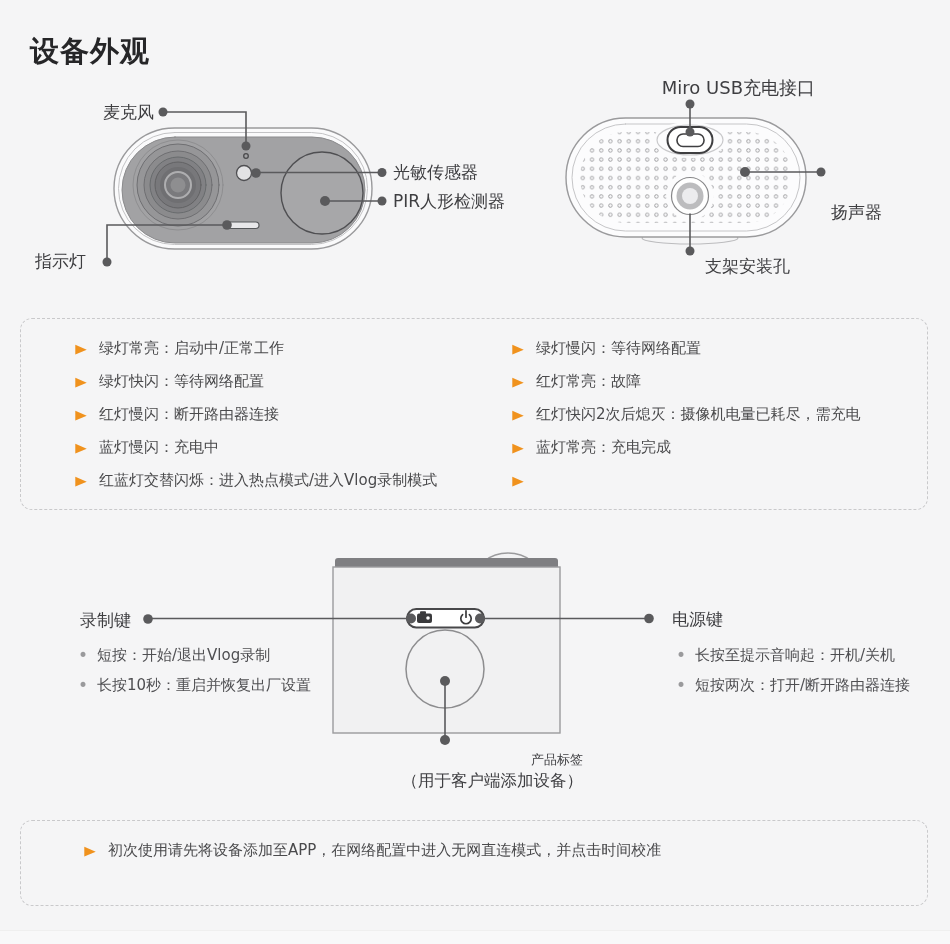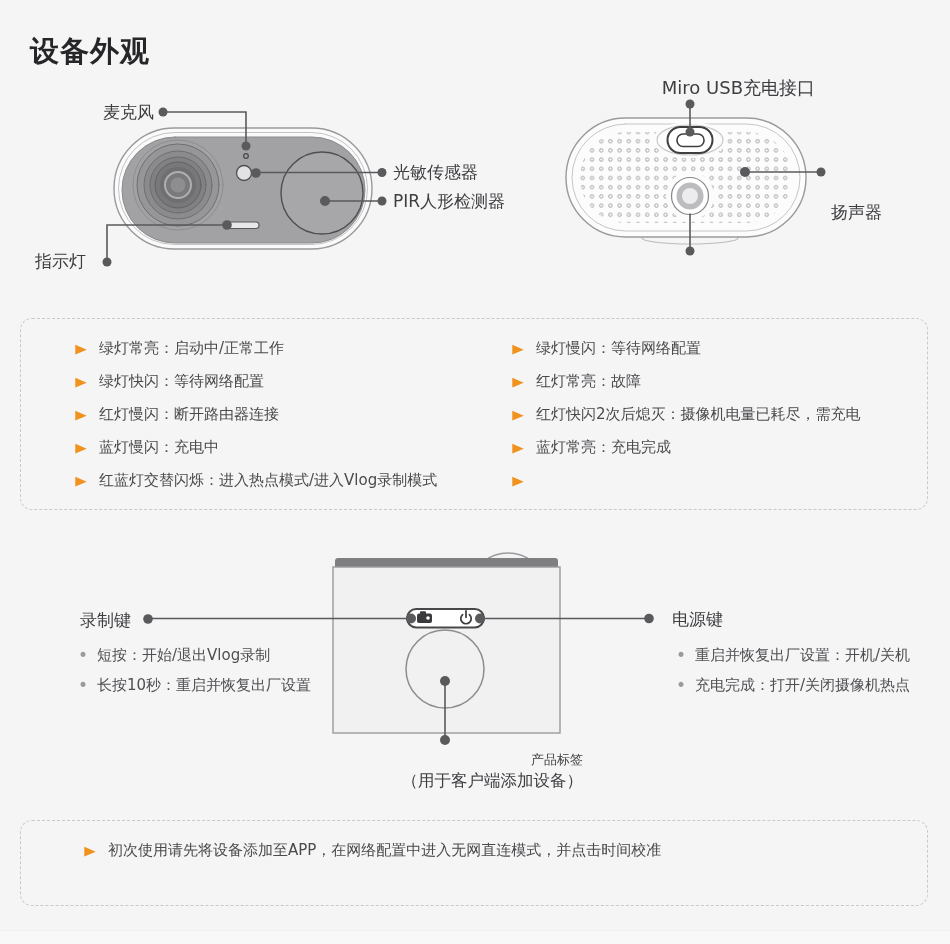--- a/index.html
+++ b/index.html
@@ -189,20 +189,21 @@
 
   <h1 class="page-title">设备外观</h1>
 
   <div class="callout-label" style="left:103px;top:103px;">麦克风</div>
   <div class="callout-label" style="left:393px;top:163px;">光敏传感器</div>
   <div class="callout-label" style="left:393px;top:192px;">PIR人形检测器</div>
   <div class="callout-label" style="left:35px;top:252px;">指示灯</div>
 
   <div class="callout-label centered" style="left:565px;top:78px;width:250px;font-size:18px;">Miro USB充电接口</div>
   <div class="callout-label" style="left:831px;top:163px;margin-top:40px;">扬声器</div>
+  <div class="callout-label centered" style="left:590px;top:257px;width:200px;">支架安装孔</div>
 
   <div class="dashed-box led-box">
     <div class="led-col left">
       <div class="led-row">
           <span class="arrow">▶</span>
           <span>绿灯常亮：启动中/正常工作</span>
         </div>
       <div class="led-row">
           <span class="arrow">▶</span>
           <span>绿灯快闪：等待网络配置</span>
@@ -252,25 +253,25 @@
     <li>
         <span class="note-bullet">•</span>
         <span>长按10秒：重启并恢复出厂设置</span>
       </li>
   </ul>
 
   <div class="callout-label" style="left:672px;top:610px;">电源键</div>
   <ul class="note-list power">
     <li>
         <span class="note-bullet">•</span>
-        <span>重启并恢复出厂设置：开机/关机</span>
-      </li>
-    <li>
-        <span class="note-bullet">•</span>
-        <span>充电完成：打开/关闭摄像机热点</span>
+        <span>长按至提示音响起：开机/关机</span>
+      </li>
+    <li>
+        <span class="note-bullet">•</span>
+        <span>短按两次：打开/断开路由器连接</span>
       </li>
   </ul>
 
   <div class="callout-label centered product-caption product-title">产品标签</div>
   <div class="callout-label centered product-caption product-sub">（用于客户端添加设备）</div>
 
   <div class="dashed-box notice-box">
     <div class="notice-row">
       <span class="arrow">▶</span>
       <span>初次使用请先将设备添加至APP，在网络配置中进入无网直连模式，并点击时间校准</span>

